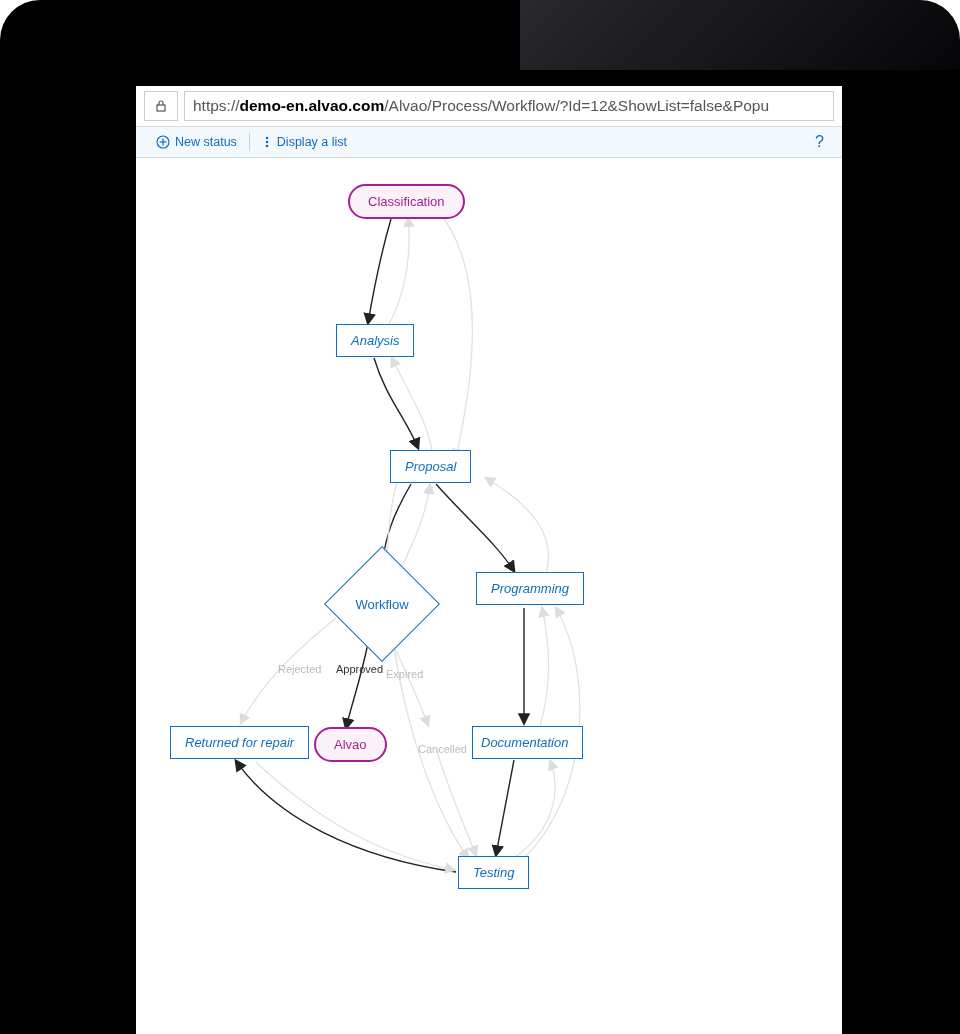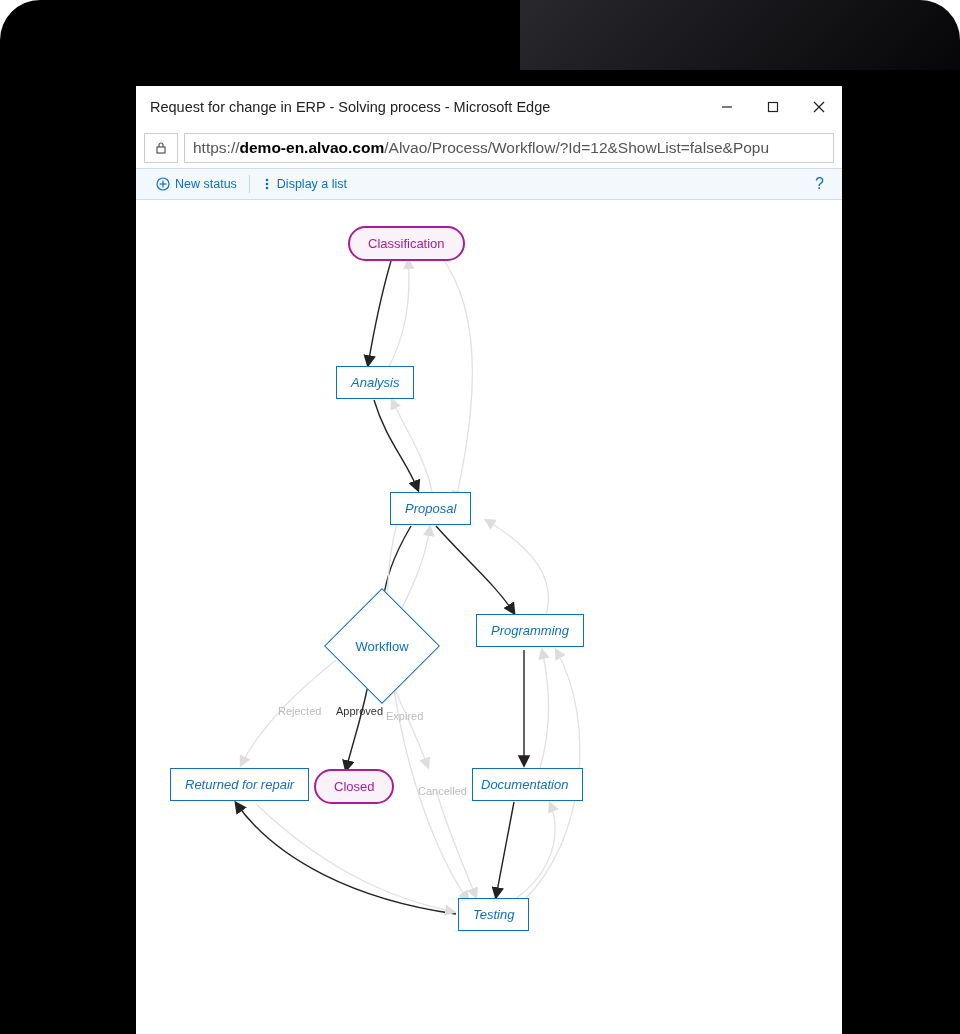--- a/index.html
+++ b/index.html
@@ -148,42 +148,20 @@
   .edge-label.dark { color: #333; }
   .edge-label.light { color: #bbb; }
 </style>
 </head>
 <body>
 
 <div class="device-frame">
   <div class="device-glare"></div>
   <div class="screen">
 
-    <div class="titlebar">
-      <span>Request for change in ERP - Solving process - Microsoft Edge</span>
-      <span class="spacer"></span>
-      <div class="win-controls">
-        <div class="win-btn">
-          <svg width="12" height="12">
-              <line x1="1" y1="6" x2="11" y2="6" stroke="#222" stroke-width="1.2"></line>
-            </svg>
-        </div>
-        <div class="win-btn">
-          <svg width="12" height="12">
-              <rect x="1.5" y="1.5" width="9" height="9" fill="none" stroke="#222" stroke-width="1.2"></rect>
-            </svg>
-        </div>
-        <div class="win-btn">
-          <svg width="12" height="12">
-              <line x1="1" y1="1" x2="11" y2="11" stroke="#222" stroke-width="1.2"></line>
-              <line x1="11" y1="1" x2="1" y2="11" stroke="#222" stroke-width="1.2"></line>
-            </svg>
-        </div>
-      </div>
-    </div>
 
     <div class="addressbar">
       <div class="lock-wrap">
         <svg width="14" height="14">
           <rect x="3" y="6" width="8" height="6" fill="none" stroke="#555" stroke-width="1.2"></rect>
           <path d="M5 6 V4 a2 2 0 0 1 4 0 V6" fill="none" stroke="#555" stroke-width="1.2"></path>
         </svg>
       </div>
       <div class="url-box">
         <span>https://</span>
@@ -290,21 +268,21 @@
 
       <div class="node node-rect" style="left:340px; top:414px;">
         <span>Programming</span>
       </div>
 
       <div class="node node-rect" style="left:34px; top:568px;">
         <span>Returned for repair</span>
       </div>
 
       <div class="node node-pill" style="left:178px; top:569px;">
-        <span>Closed</span>
+        <span>Alvao</span>
       </div>
 
       <div class="node node-rect" style="left:336px; top:568px;padding-left:8px;">
         <span>Documentation</span>
       </div>
 
       <div class="node node-rect" style="left:322px; top:698px;">
         <span>Testing</span>
       </div>
 

